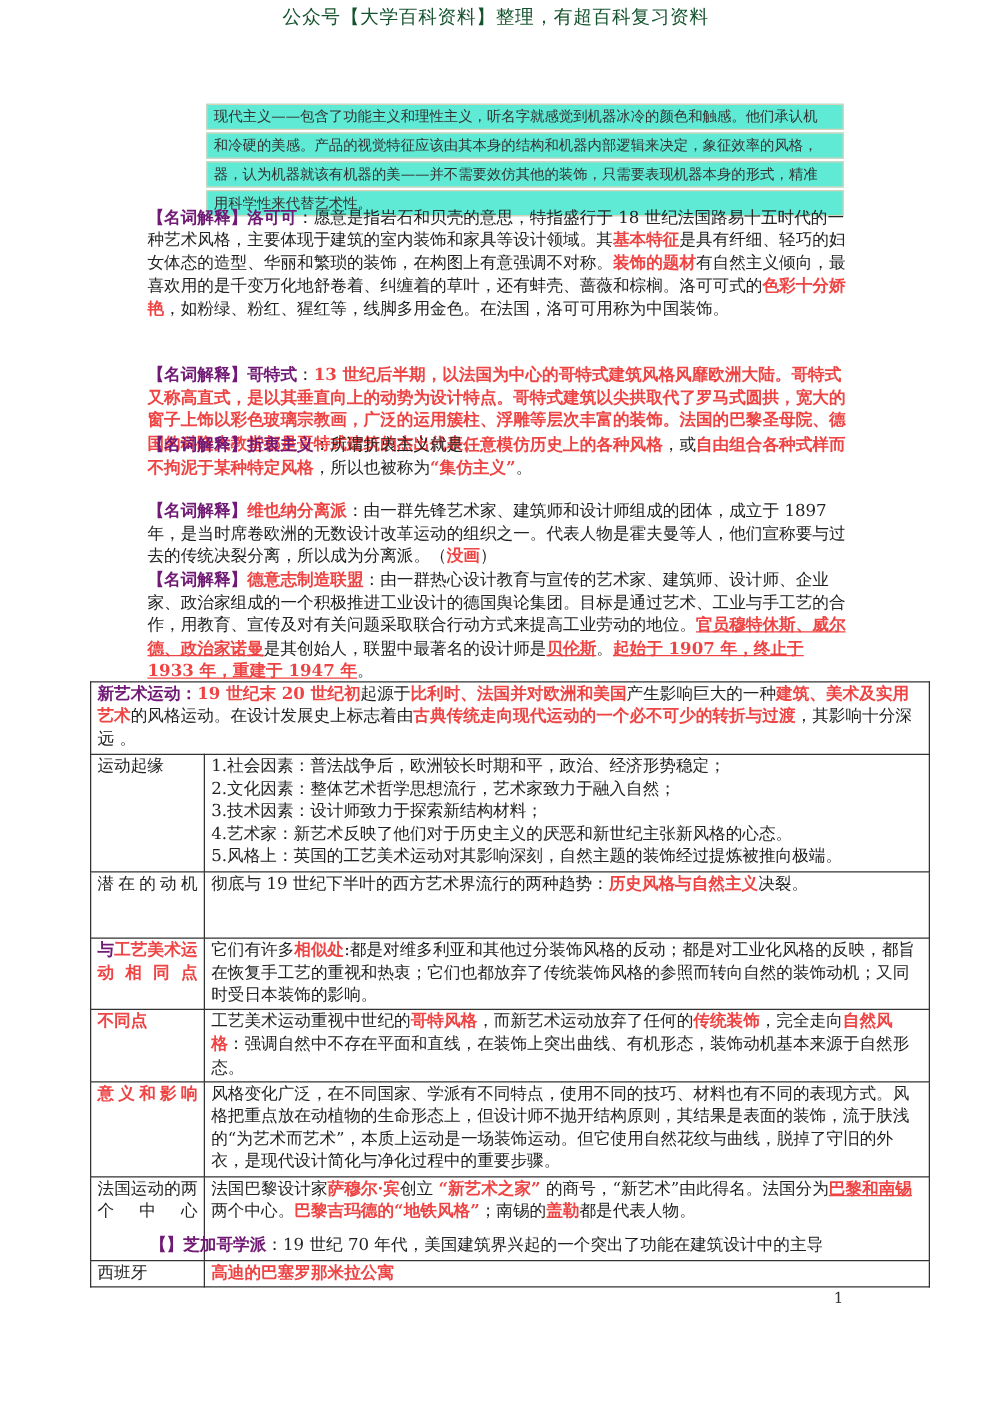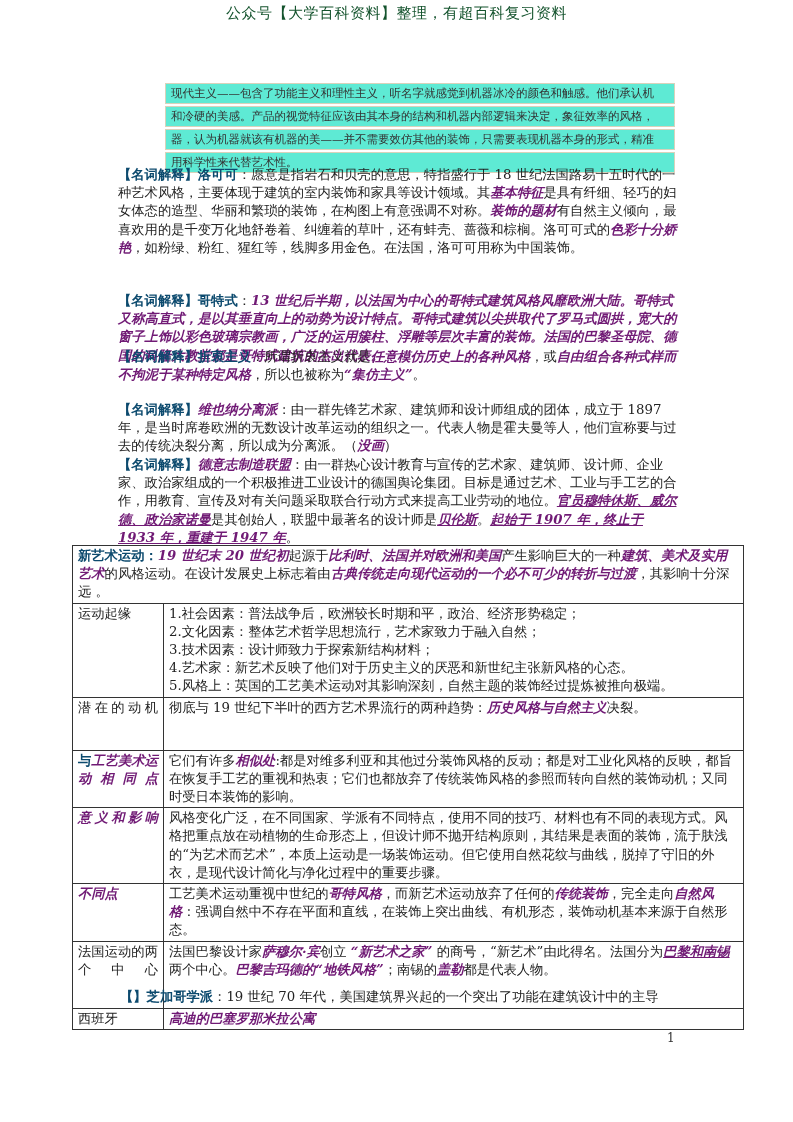--- a/index.html
+++ b/index.html
@@ -1,19 +1,19 @@
 <!DOCTYPE html>
 <html><head>
 <meta charset="utf-8">
 <style>
   html, body { margin: 0; padding: 0; background: #ffffff; }
   body { width: 793px; height: 1122px; position: relative; overflow: hidden;
          font-family: "DejaVu Serif", "Liberation Serif", serif; color: #222; }
-  .mag { color: #701a75; font-weight: bold; font-style: italic; }
-  .b { font-weight: bold; color: #0c4a6e; }
+  .mag { color: #ef4444; font-weight: bold; }
+  .b { font-weight: bold; color: #701a75; }
   .u { text-decoration: underline; }
   .header { position: absolute; top: 4px; left: 0; width: 793px; text-align: center;
             font-size: 15px; color: #14532d; letter-spacing: 0.5px; }
   .quote { position: absolute; left: 165px; top: 83px; width: 510px; }
   .qline { background: #5eead4; border: 1px solid #d8d2bb; font-size: 11.5px;
            line-height: 19px; padding: 0 5px; margin-bottom: 2px; color: #333; white-space: nowrap; overflow: hidden; }
   .para { position: absolute; left: 118px; width: 560px; font-size: 13.3px; line-height: 18.2px; }
   table.main { position: absolute; left: 72px; top: 545px; width: 672px; border-collapse: collapse;
                font-size: 13.3px; line-height: 18.2px; }
   table.main td { border: 1px solid #333; vertical-align: top; padding: 1px 5px; }
@@ -81,30 +81,30 @@
   </tr>
   <tr>
     <td class="lab">
           <div class="just" style="font-weight:bold;"><span class="b">与</span><span class="mag">工艺美术运动相同点</span></div>
         </td>
     <td>
       <span>它们有许多</span><span class="mag">相似处</span><span>:都是对维多利亚和其他过分装饰风格的反动；都是对工业化风格的反映，都旨在恢复手工艺的重视和热衷；它们也都放弃了传统装饰风格的参照而转向自然的装饰动机；又同时受日本装饰的影响。</span>
     </td>
   </tr>
   <tr>
+    <td class="lab mag">不同点</td>
+    <td>
+      <span>工艺美术运动重视中世纪的</span><span class="mag">哥特风格</span><span>，而新艺术运动放弃了任何的</span><span class="mag">传统装饰</span><span>，完全走向</span><span class="mag">自然风格</span><span>：强调自然中不存在平面和直线，在装饰上突出曲线、有机形态，装饰动机基本来源于自然形态。</span>
+    </td>
+  </tr>
+  <tr>
     <td class="lab">
           <div class="just mag">意义和影响</div>
         </td>
     <td>风格变化广泛，在不同国家、学派有不同特点，使用不同的技巧、材料也有不同的表现方式。风格把重点放在动植物的生命形态上，但设计师不抛开结构原则，其结果是表面的装饰，流于肤浅的“为艺术而艺术”，本质上运动是一场装饰运动。但它使用自然花纹与曲线，脱掉了守旧的外衣，是现代设计简化与净化过程中的重要步骤。</td>
-  </tr>
-  <tr>
-    <td class="lab mag">不同点</td>
-    <td>
-      <span>工艺美术运动重视中世纪的</span><span class="mag">哥特风格</span><span>，而新艺术运动放弃了任何的</span><span class="mag">传统装饰</span><span>，完全走向</span><span class="mag">自然风格</span><span>：强调自然中不存在平面和直线，在装饰上突出曲线、有机形态，装饰动机基本来源于自然形态。</span>
-    </td>
   </tr>
   <tr>
     <td class="lab">
           <div class="just" style="height:64px;">法国运动的两个中心</div>
         </td>
     <td>
       <span>法国巴黎设计家</span><span class="mag">萨穆尔·宾</span><span>创立 </span><span class="mag">“新艺术之家”</span><span> 的商号，“新艺术”由此得名。法国分为</span><span class="mag u">巴黎和南锡</span><span>两个中心。</span><span class="mag">巴黎吉玛德的“地铁风格”</span><span>；南锡的</span><span class="mag">盖勒</span><span>都是代表人物。</span>
     </td>
   </tr>
   <tr>

